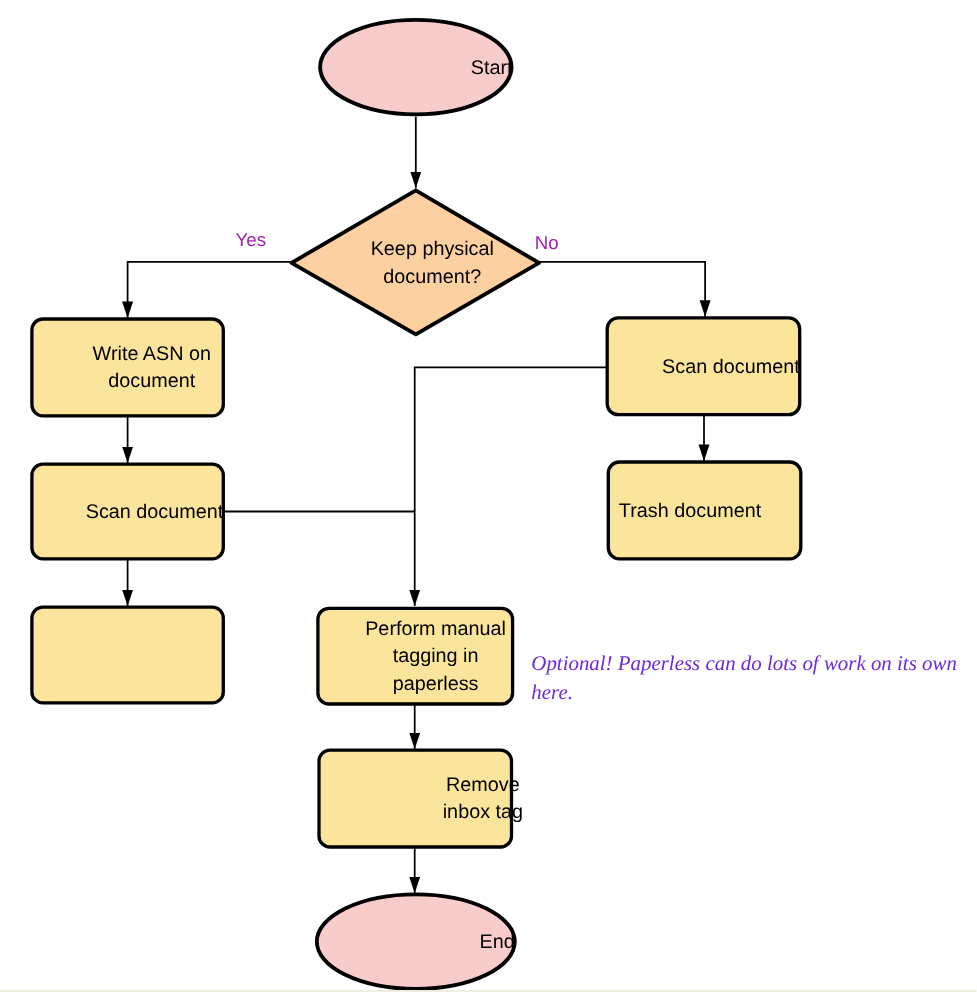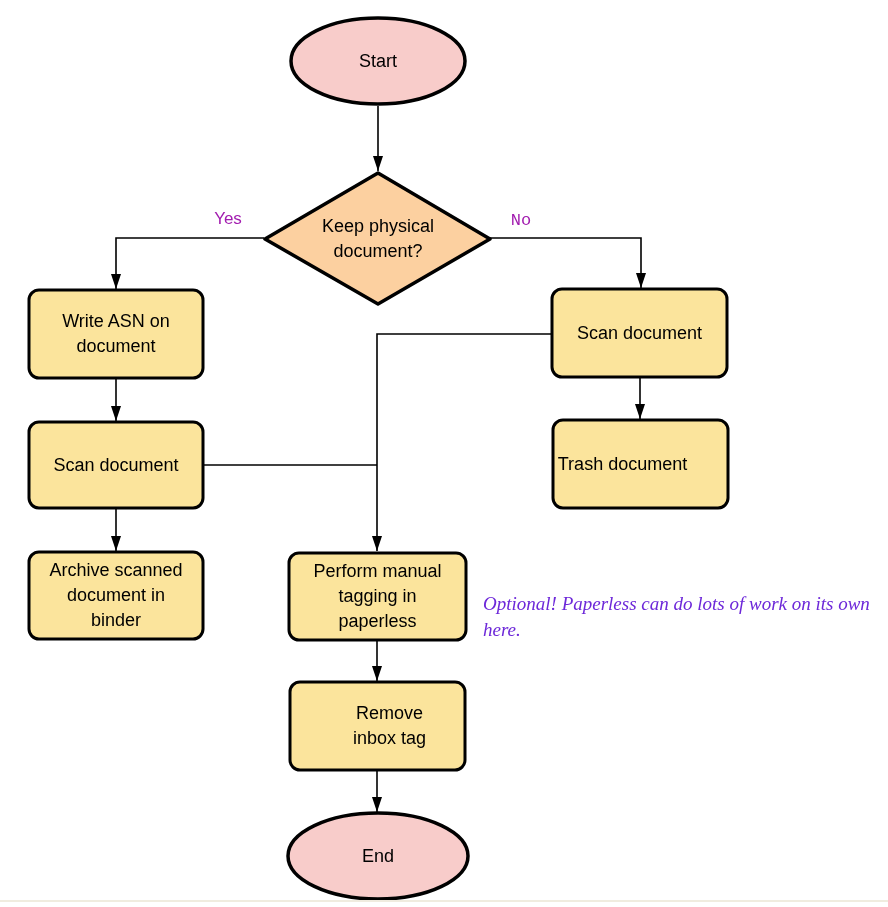--- a/index.html
+++ b/index.html
@@ -21,21 +21,21 @@
   .shape  { stroke: #000000; }
   .edge   { stroke: #000000; stroke-width: 1.6; fill: none; }
   .terminator { fill: var(--terminator-fill, #F8CCCA); stroke-width: 3.5; }
   .decision   { fill: var(--decision-fill, #FCD0A0);  stroke-width: 3.5; stroke-linejoin: round; }
   .process    { fill: var(--process-fill, #FBE49C);   stroke-width: 3; }
 
   .node-label {
     position: absolute;
     display: flex;
     align-items: center;
-    justify-content: center;
+    justify-content: flex-end;
     text-align: center;
     font-size: 18px;
     line-height: 25px;
     color: #000000;
   }
   .node-label span { display: inline-block; }
 
   .lbl-start    { left: 290px; top: 18px;  width: 176px; height: 87px; }
   .lbl-decision { left: 288px; top: 196px; width: 180px; height: 86px; }
   .lbl-decision span { width: 150px; }
@@ -53,21 +53,21 @@
   .lbl-end      { left: 288px; top: 813px; width: 180px; height: 86px; }
 
   .edge-label {
     position: absolute;
     font-size: 17px;
     text-align: center;
     width: 56px;
     color: #a21caf;
   }
   .lbl-yes { left: 200px; top: 209px; }
-  .lbl-no  { left: 493px; top: 211px; font-family: Liberation Mono, monospace; }
+  .lbl-no  { left: 469px; top: 211px; }
 
   .annotation {
     position: absolute;
     left: 483px;
     top: 591px;
     width: 404px;
     font-size: 19px;
     line-height: 26px;
     font-style: italic;
     color: #6d28d9;
@@ -123,23 +123,20 @@
   </div>
   <div class="node-label lbl-decision">
     <span>Keep physical document?</span>
   </div>
   <div class="node-label lbl-write">
     <span>Write ASN on document</span>
   </div>
   <div class="node-label lbl-scan-l">
     <span>Scan document</span>
   </div>
-  <div class="node-label lbl-archive">
-    <span>Archive scanned document in binder</span>
-  </div>
   <div class="node-label lbl-scan-r">
     <span>Scan document</span>
   </div>
   <div class="node-label lbl-trash">
     <span>Trash document</span>
   </div>
   <div class="node-label lbl-tagging">
     <span>Perform manual tagging in paperless</span>
   </div>
   <div class="node-label lbl-remove">

